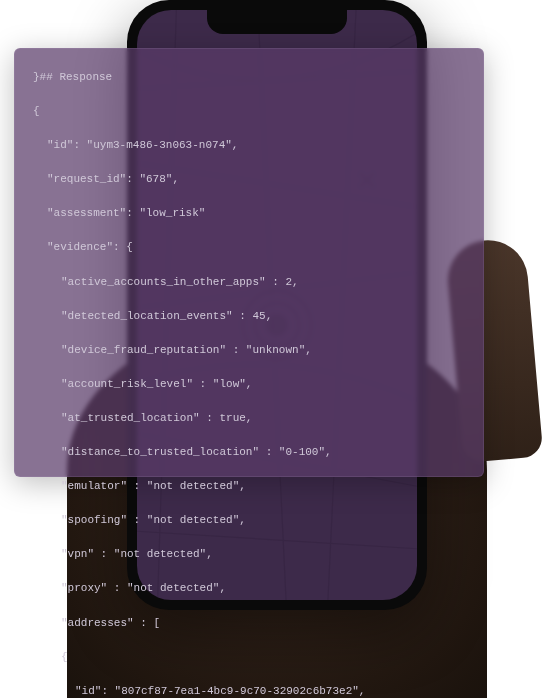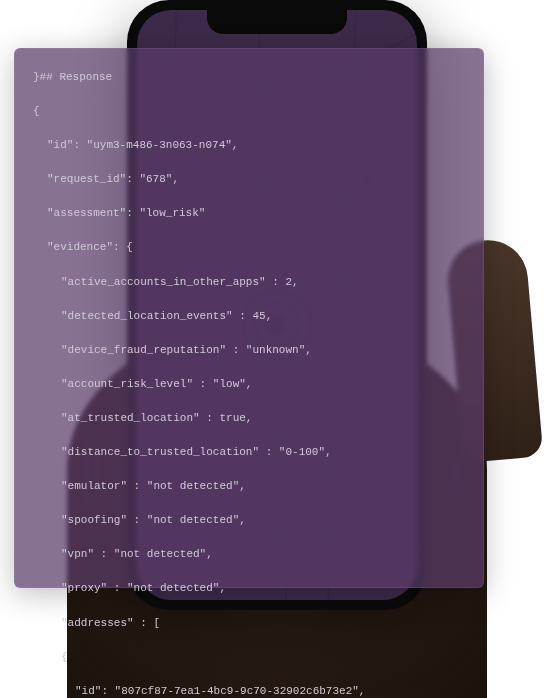--- a/index.html
+++ b/index.html
@@ -116,21 +116,21 @@
   }
   .xmark::before { transform: translateX(-50%) rotate(45deg); }
   .xmark::after { transform: translateX(-50%) rotate(-45deg); }
 
   
   .code-panel {
     position: absolute;
     top: 48px;
     left: 14px;
     width: 470px;
-    height: 540px;
+    height: 429px;
     background: rgba(90, 60, 105, 0.72);
     backdrop-filter: blur(2px);
     border-radius: 6px;
     z-index: 10;
     padding: 20px 4px 20px 18px;
     color: #d0c8d8;
     font-size: 11px;
     line-height: 1.55;
     box-shadow: 0 6px 30px rgba(0,0,0,0.25);
     border: 1px solid rgba(180,160,200,0.15);

